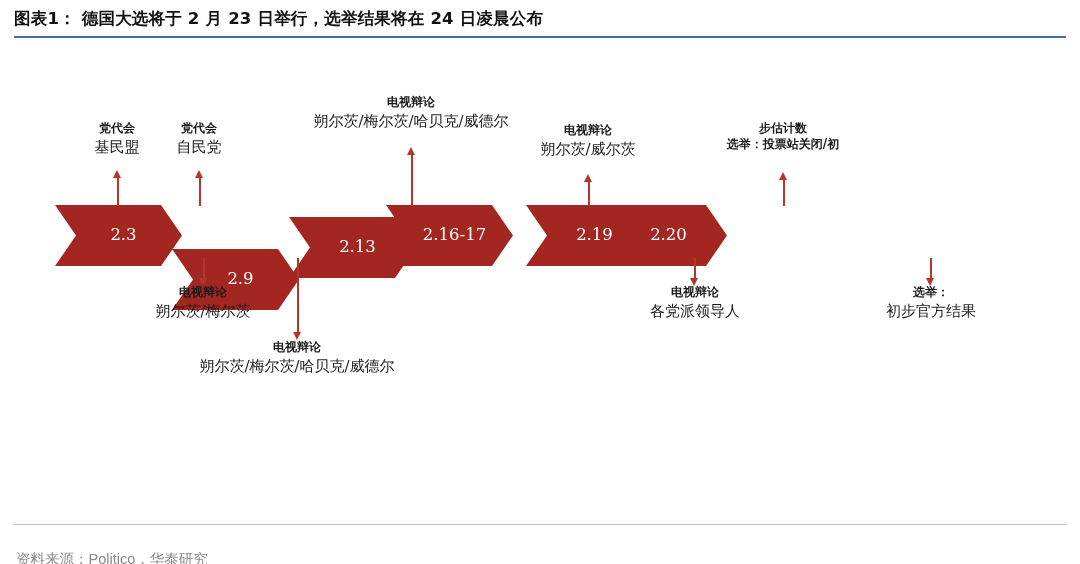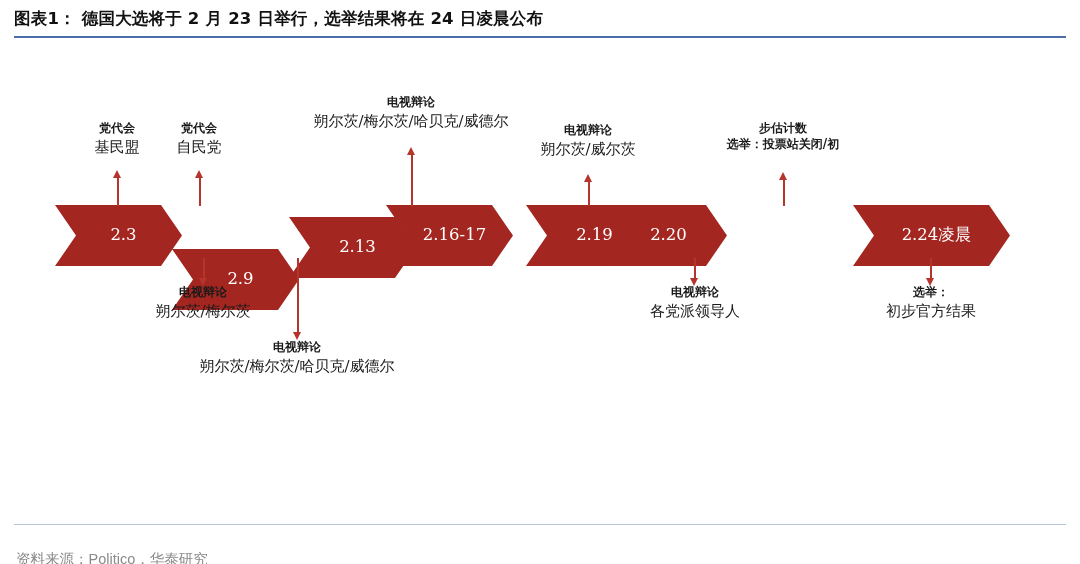--- a/index.html
+++ b/index.html
@@ -161,25 +161,20 @@
     </span>
   </div>
 
   <div class="chevron" style="left:600px; width:127px; clip-path: polygon(0 0, 106px 0, 127px 50%, 106px 100%, 0 100%, 21px 50%);">
     <span class="chev-label">
       <span>2.20</span>
     </span>
   </div>
 
 
-  <div class="chevron" style="left:853px; width:157px; clip-path: polygon(0 0, 136px 0, 157px 50%, 136px 100%, 0 100%, 21px 50%);">
-    <span class="chev-label">
-      <span>2.24凌晨</span>
-    </span>
-  </div>
 
   <div class="connector" style="left:117px; top:178px; height:28px;"></div>
   <div class="arrowhead up" style="left:113px; top:170px;"></div>
 
   <div class="connector" style="left:199px; top:178px; height:28px;"></div>
   <div class="arrowhead up" style="left:195px; top:170px;"></div>
 
   <div class="connector" style="left:411px; top:155px; height:51px;"></div>
   <div class="arrowhead up" style="left:407px; top:147px;"></div>
 

